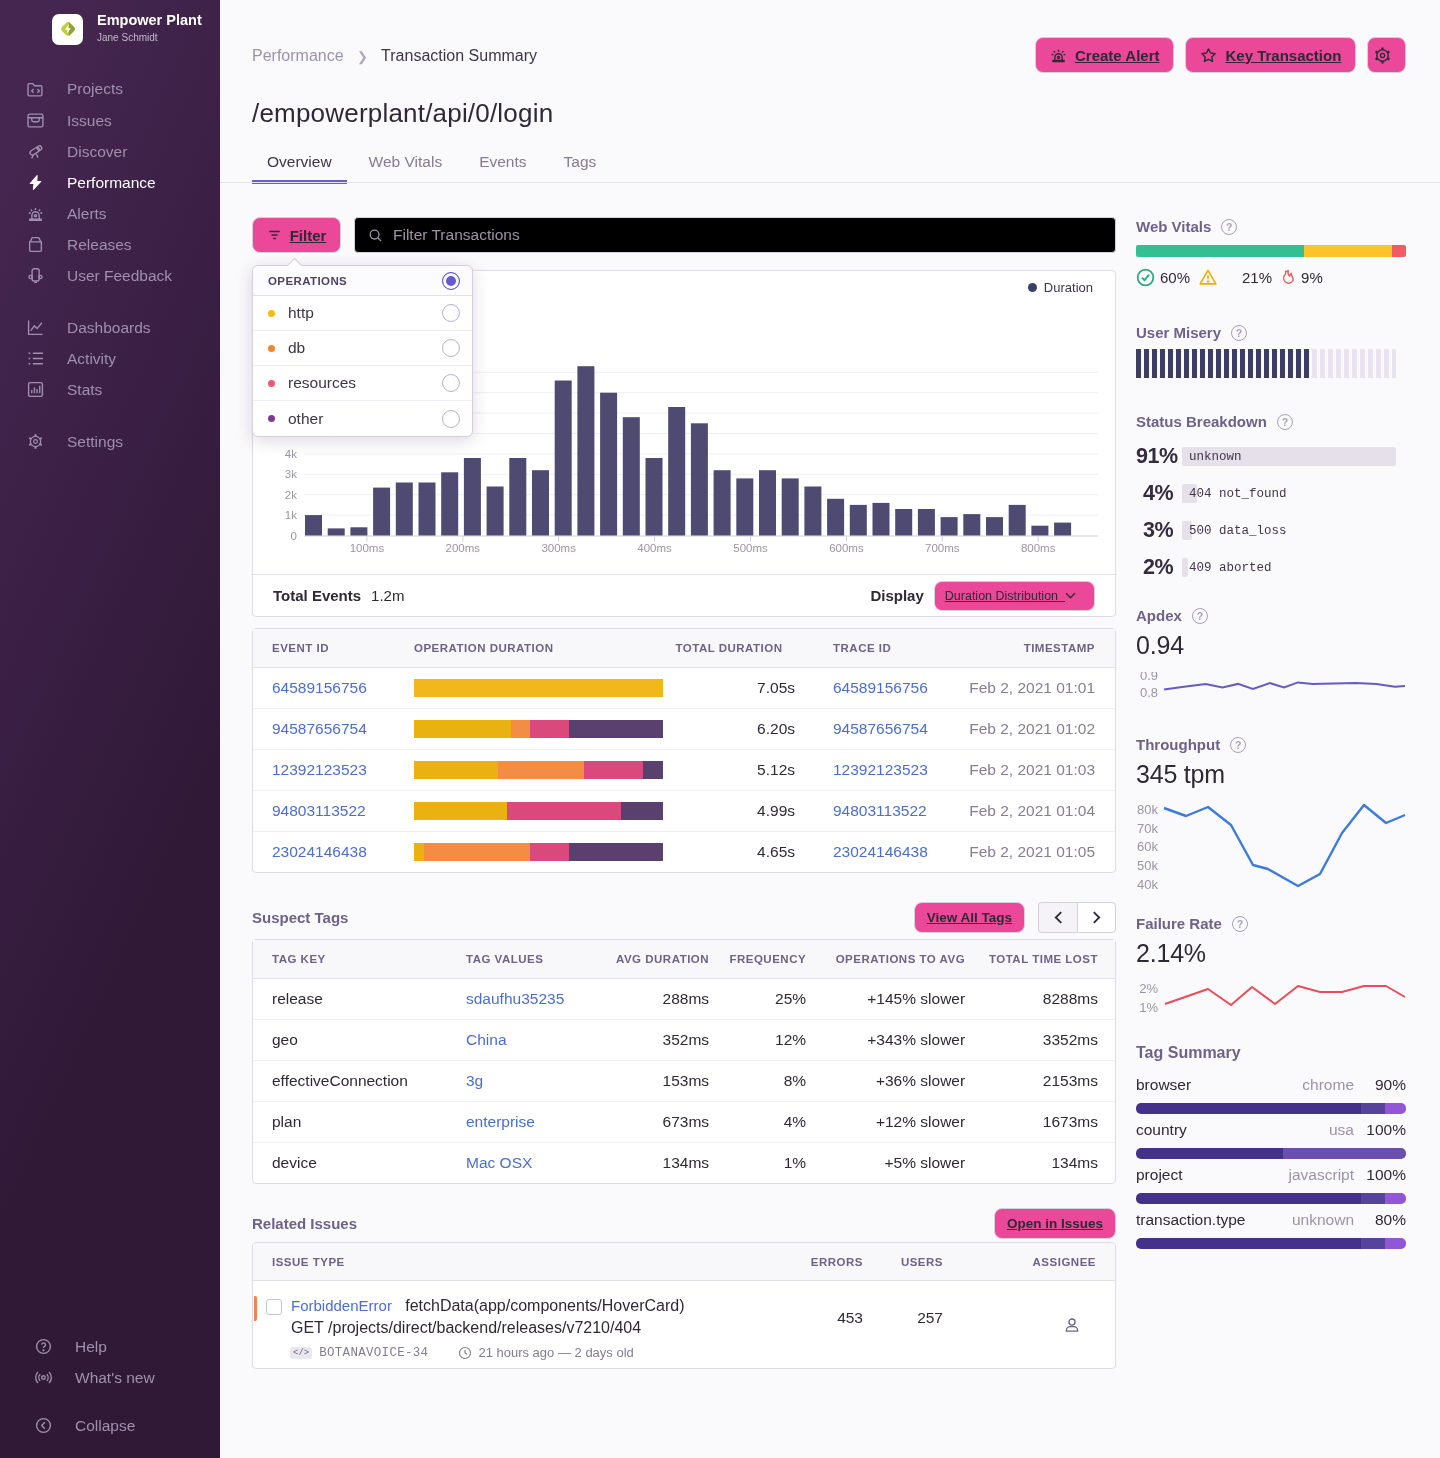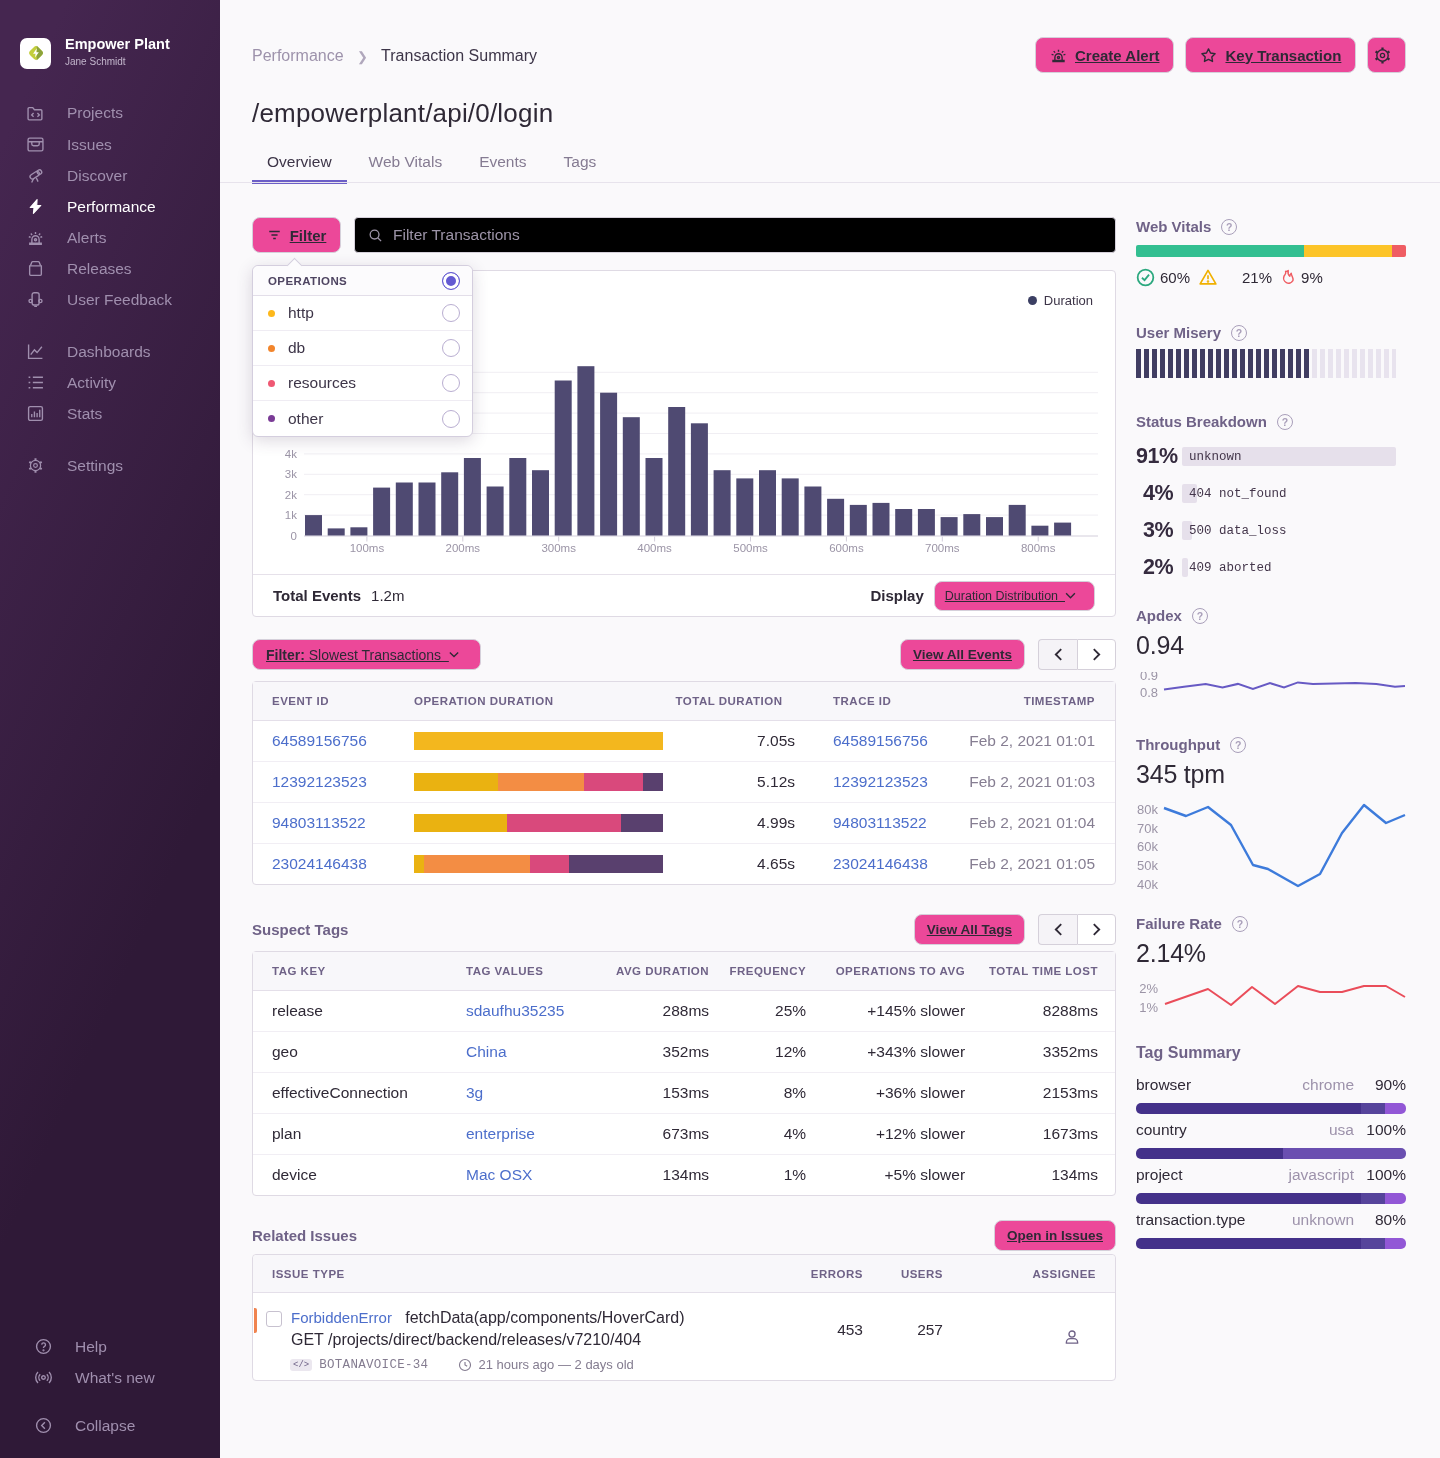--- a/index.html
+++ b/index.html
@@ -1,18 +1,18 @@
 <!DOCTYPE html>
 <html><head>
 <meta charset="utf-8">
 <style>
 * { margin:0; padding:0; box-sizing:border-box; }
 html,body { width:1440px; height:1458px; font-family:"Liberation Sans", sans-serif; background:#faf9fb; color:#2f2936; overflow:hidden; }
 .sidebar { position:fixed; left:0; top:0; width:220px; height:1458px; background:linear-gradient(294.17deg,#2f1937 35.57%,#452650 92.42%); color:#a294ae; }
-.logo-row { display:flex; align-items:center; padding:36px 0 0 20px; }
+.logo-row { display:flex; align-items:center; padding:12px 0 0 20px;margin-left:32px; }
 .logo-box { width:31px; height:31px; background:#fff; border-radius:7px; display:flex; align-items:center; justify-content:center; }
 .org { margin-left:14px; line-height:17px; }
 .org .o1 { color:#fff; font-weight:bold; font-size:14.5px; }
 .org .o2 { color:#c2b5cb; font-size:10px; }
 .nav { margin-top:27px; }
 .nav-item { display:flex; align-items:center; height:31px; padding-left:27px; font-size:15.5px; color:#a08fae; }
 .nav-item svg { width:17px; height:17px; margin-right:23px; flex:none; }
 .nav-item.active { color:#ffffff; }
 .nav-gap { height:21px; }
 .nav-bottom { position:absolute; left:8px; bottom:17px; width:100%; }
@@ -33,21 +33,21 @@
 .leftcol { position:absolute; left:252px; top:217px; width:864px; }
 .rightcol { position:absolute; left:1136px; top:217px; width:270px; }
 
 .filter-row { display:flex; }
 .filter-btn { width:89px; height:36px; }
 .search { flex:1; margin-left:13px; height:36px; background:#000000; border:1px solid #d5d0da; border-radius:4px; display:flex; align-items:center; padding-left:13px; color:#9d94a8; font-size:15.5px; }
 .search svg { margin-right:10px; }
 
 .panel { background:#fff; border:1px solid #dfdae4; border-radius:4px; }
 .chart-panel { margin-top:17px; height:347px; position:relative; }
-.legend { position:absolute; right:22px; top:22px; font-size:13px; color:#3d3548; display:flex; align-items:center; }
+.legend { position:absolute; right:22px; top:9px; font-size:13px; color:#3d3548; display:flex; align-items:center; }
 .legend .dot { width:9px; height:9px; border-radius:50%; background:#3b3f63; margin-right:7px; }
 .chart-footer { position:absolute; left:0; right:0; bottom:0; height:42px; border-top:1px solid #e6e1ea; display:flex; align-items:center; padding:0 20px; }
 .chart-footer .te { font-weight:bold; font-size:15px; }
 .chart-footer .tv { margin-left:10px; font-size:15px; }
 .chart-footer .disp { margin-left:auto; font-weight:bold; font-size:15px; margin-right:10px; }
 .mini-dd { height:30px; font-weight:normal; font-size:12.5px; padding:0 10px; }
 
 .dropdown { position:absolute; left:0px; top:48px; width:221px; background:#fff; border:1px solid #d4cede; border-radius:6px; box-shadow:0 4px 16px rgba(64,42,82,.18); z-index:10; }
 .dd-notch { position:absolute; left:36px; top:-6px; width:11px; height:11px; background:#fcfbfd; border-left:1px solid #d4cede; border-top:1px solid #d4cede; transform:rotate(45deg); }
 .dd-head { height:30px; background:#fcfbfd; border-bottom:1px solid #e3dee9; border-radius:6px 6px 0 0; display:flex; align-items:center; padding:0 12px 0 15px; font-size:11.5px; font-weight:bold; letter-spacing:.4px; color:#4e4461; }
@@ -296,38 +296,20 @@
         </svg>
       <div class="chart-footer">
         <span class="te">Total Events</span>
           <span class="tv">1.2m</span>
         <span class="disp">Display</span>
         <div class="btn mini-dd">Duration Distribution&nbsp;&nbsp;<svg width="11" height="7" viewBox="0 0 12 8" fill="none" stroke="#2f2936" stroke-width="1.6">
               <path d="M1 1.5 L6 6.5 L11 1.5"></path>
             </svg></div>
       </div>
     </div>
-    <div class="toolbar">
-      <div class="btn" style="height:31px;padding:0 13px;font-weight:normal;font-size:14px"><b>Filter:</b>&nbsp;Slowest Transactions&nbsp;&nbsp;<svg width="10" height="7" viewBox="0 0 12 8" fill="none" stroke="#2f2936" stroke-width="1.6">
-            <path d="M1 1.5 L6 6.5 L11 1.5"></path>
-          </svg></div>
-      <div class="btn" style="height:31px;padding:0 12px;margin-left:auto;font-size:13.5px">View All Events</div>
-      <div class="pager">
-        <div class="pg">
-            <svg width="9" height="13" viewBox="0 0 8 12" fill="none" stroke="#2f2936" stroke-width="1.7">
-              <path d="M6.5 1 L1.5 6 l5 5"></path>
-            </svg>
-          </div>
-        <div class="pg">
-            <svg width="9" height="13" viewBox="0 0 8 12" fill="none" stroke="#2f2936" stroke-width="1.7">
-              <path d="M1.5 1 l5 5 -5 5"></path>
-            </svg>
-          </div>
-      </div>
-    </div>
     <div class="panel" style="margin-top:11px">
       <table class="tbl" id="events-tbl">
         <thead>
             <tr>
           <th style="width:161px;padding-left:19px">EVENT ID</th>
           <th style="width:249px">OPERATION DURATION</th>
           <th style="width:132px;text-align:center">TOTAL DURATION</th>
           <th style="width:150px;padding-left:38px">TRACE ID</th>
           <th style="text-align:right;padding-right:20px">TIMESTAMP</th>
         </tr>
@@ -336,20 +318,34 @@
         <tr>
               <td style="padding-left:19px"><a class="lnk">64589156756</a></td>
               <td>
                 <div style="display:flex;height:18px">
                   <span style="display:inline-block;height:18px;width:249.00000000000003px;background:#f3b71e"></span>
                 </div>
               </td>
               <td class="num">7.05s</td>
               <td style="padding-left:38px"><a class="lnk">64589156756</a></td>
               <td class="num gray" style="padding-right:20px">Feb 2, 2021 01:01</td>
+            </tr>
+            <tr>
+              <td style="padding-left:19px"><a class="lnk">94587656754</a></td>
+              <td>
+                <div style="display:flex;height:18px">
+                  <span style="display:inline-block;height:18px;width:96.612px;background:#eab211"></span>
+                  <span style="display:inline-block;height:18px;width:19.422px;background:#f38d44"></span>
+                  <span style="display:inline-block;height:18px;width:39.093px;background:#d9497c"></span>
+                  <span style="display:inline-block;height:18px;width:93.87300000000002px;background:#59406e"></span>
+                </div>
+              </td>
+              <td class="num">6.20s</td>
+              <td style="padding-left:38px"><a class="lnk">94587656754</a></td>
+              <td class="num gray" style="padding-right:20px">Feb 2, 2021 01:02</td>
             </tr>
             <tr>
               <td style="padding-left:19px"><a class="lnk">12392123523</a></td>
               <td>
                 <div style="display:flex;height:18px">
                   <span style="display:inline-block;height:18px;width:83.91300000000001px;background:#eab211"></span>
                   <span style="display:inline-block;height:18px;width:85.905px;background:#f38d44"></span>
                   <span style="display:inline-block;height:18px;width:59.013000000000005px;background:#d9497c"></span>
                   <span style="display:inline-block;height:18px;width:20.169px;background:#59406e"></span>
                 </div>

